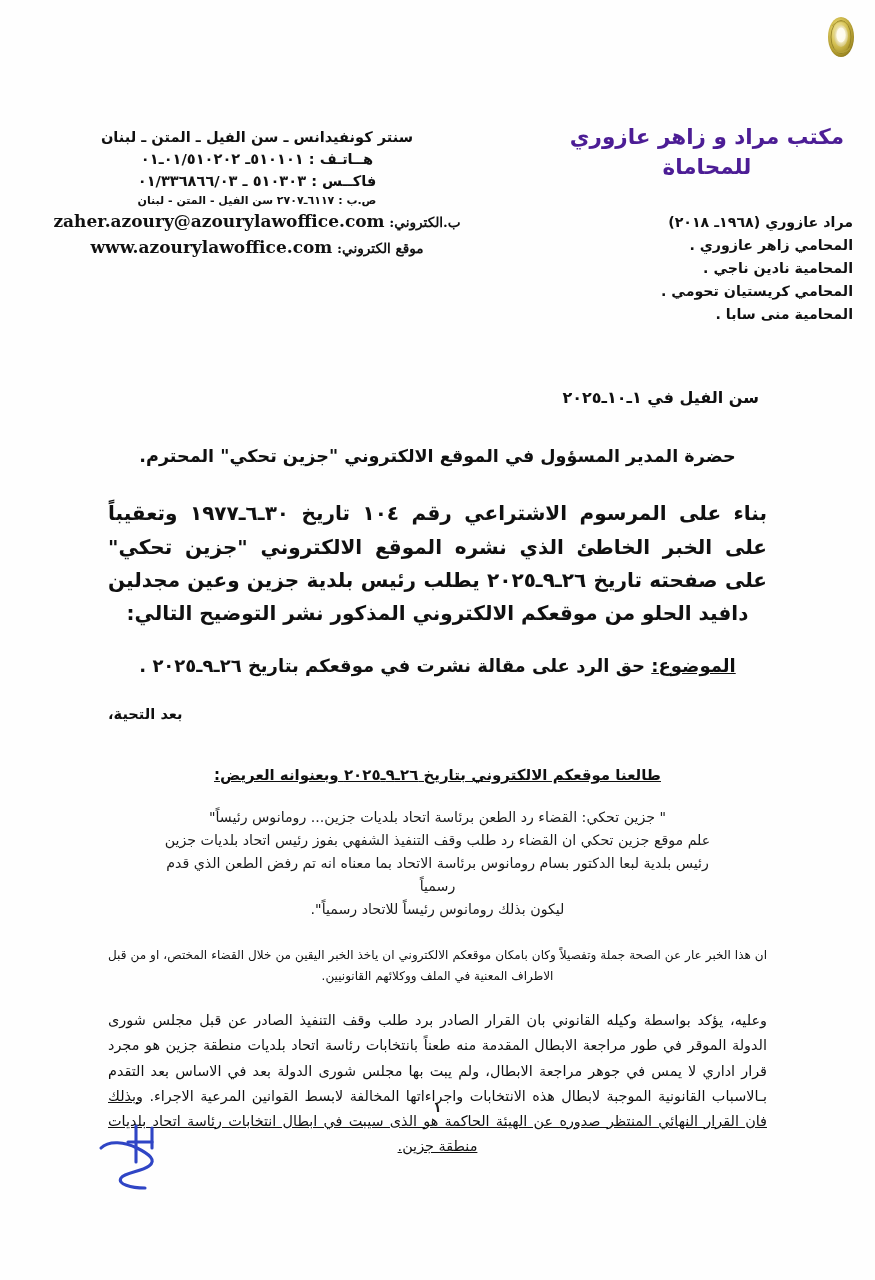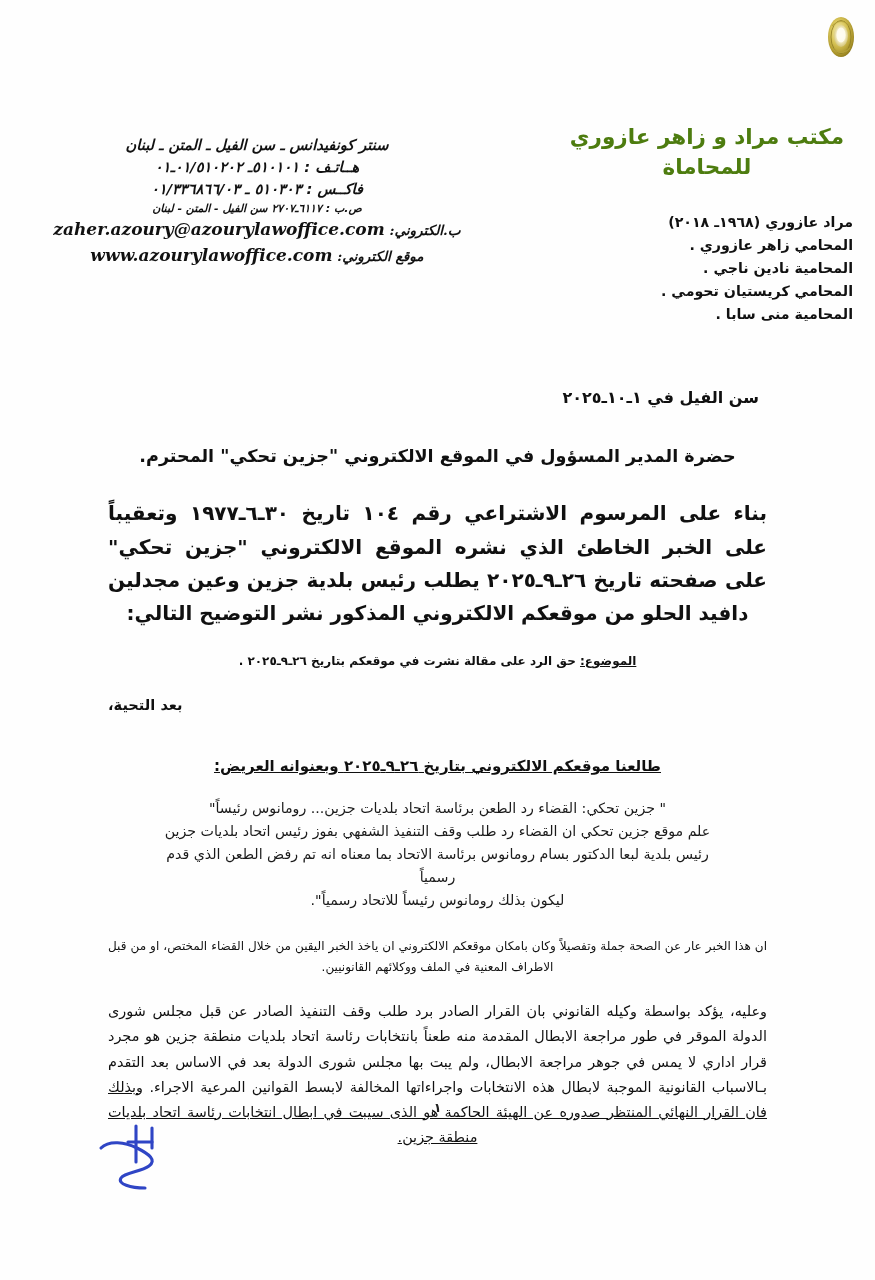--- a/index.html
+++ b/index.html
@@ -48,44 +48,43 @@
     right: 18px;
     width: 300px;
     text-align: center;
     direction: rtl;
   }
   .firm-name {
     font-size: 21.5px;
     font-weight: bold;
     line-height: 1.38;
     letter-spacing: 0.2px;
-    color: #4d7c0f;
+    color: #4c1d95;
     white-space: pre-line;
   }
   .lawyers {
     margin-top: 30px;
     text-align: right;
     padding-right: 4px;
   }
   .lawyer-line {
     font-size: 14.2px;
     font-weight: bold;
     line-height: 1.62;
     color: #111;
     direction: rtl;
   }
 
   .contact-block {
     position: absolute;
-    top: 12px;
+    top: 4px;
     left: 22px;
     width: 470px;
     text-align: center;
     direction: rtl;
-    font-style: italic;
   }
   .contact-line {
     font-size: 14.6px;
     font-weight: bold;
     line-height: 1.52;
     color: #111;
     white-space: nowrap;
   }
   .contact-line.latin {
     direction: rtl;
@@ -131,21 +130,21 @@
   .para {
     font-size: 20px;
     font-weight: bold;
     line-height: 1.66;
     text-align: justify;
     text-align-last: center;
     margin: 0 0 22px 0;
   }
 
   .subject {
-    font-size: 12px;
+    font-size: 18px;
     font-weight: bold;
     text-align: center;
     margin: 16px 0 26px 0;
     line-height: 1.5;
   }
   .subject .u { text-decoration: underline; }
 
   .salutation {
     font-size: 14.6px;
     font-weight: bold;

